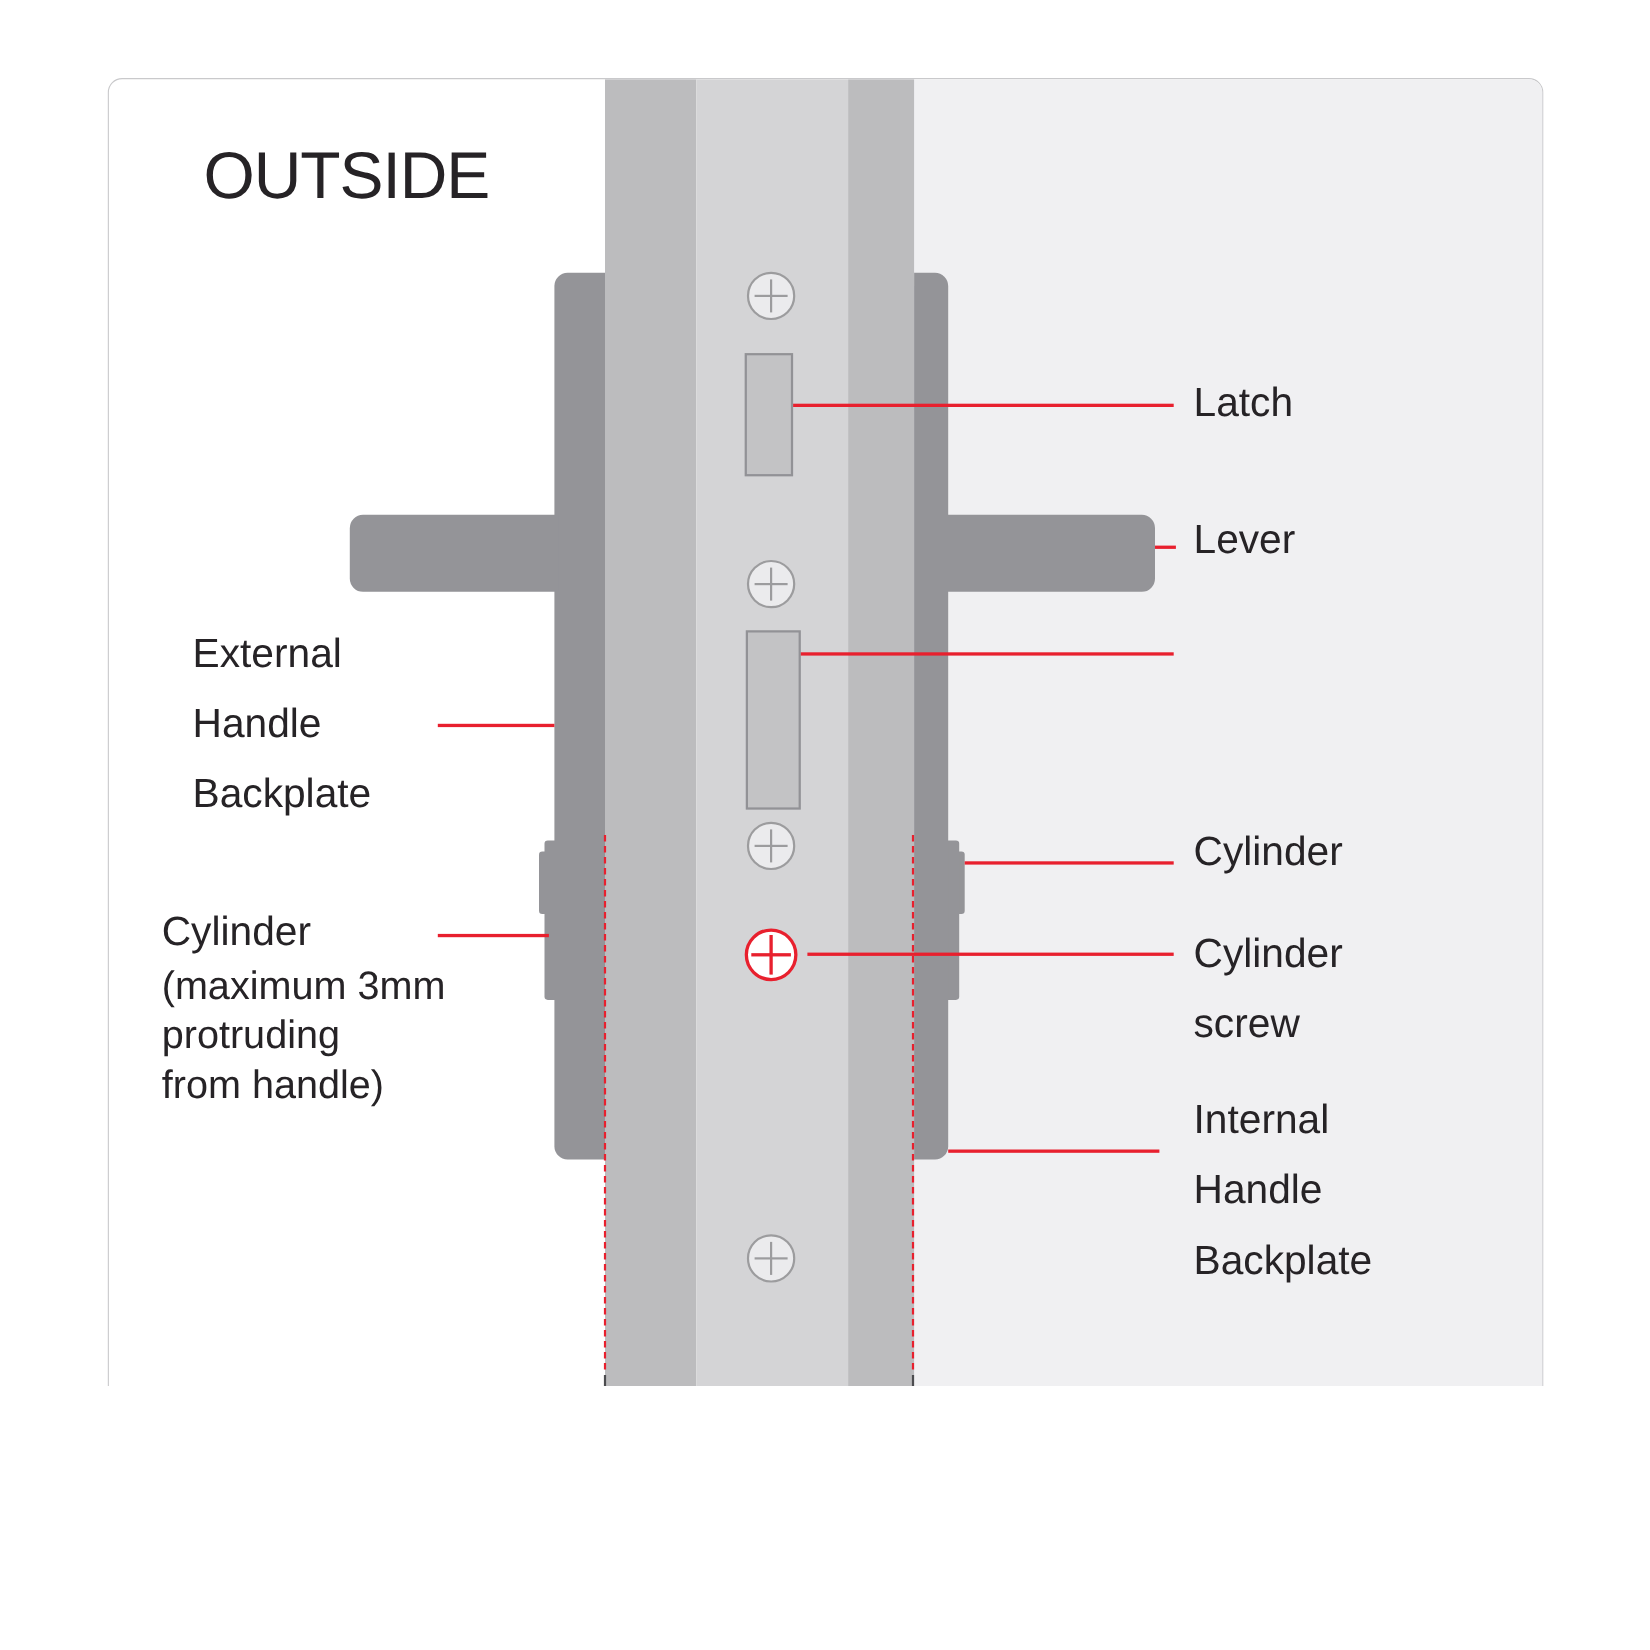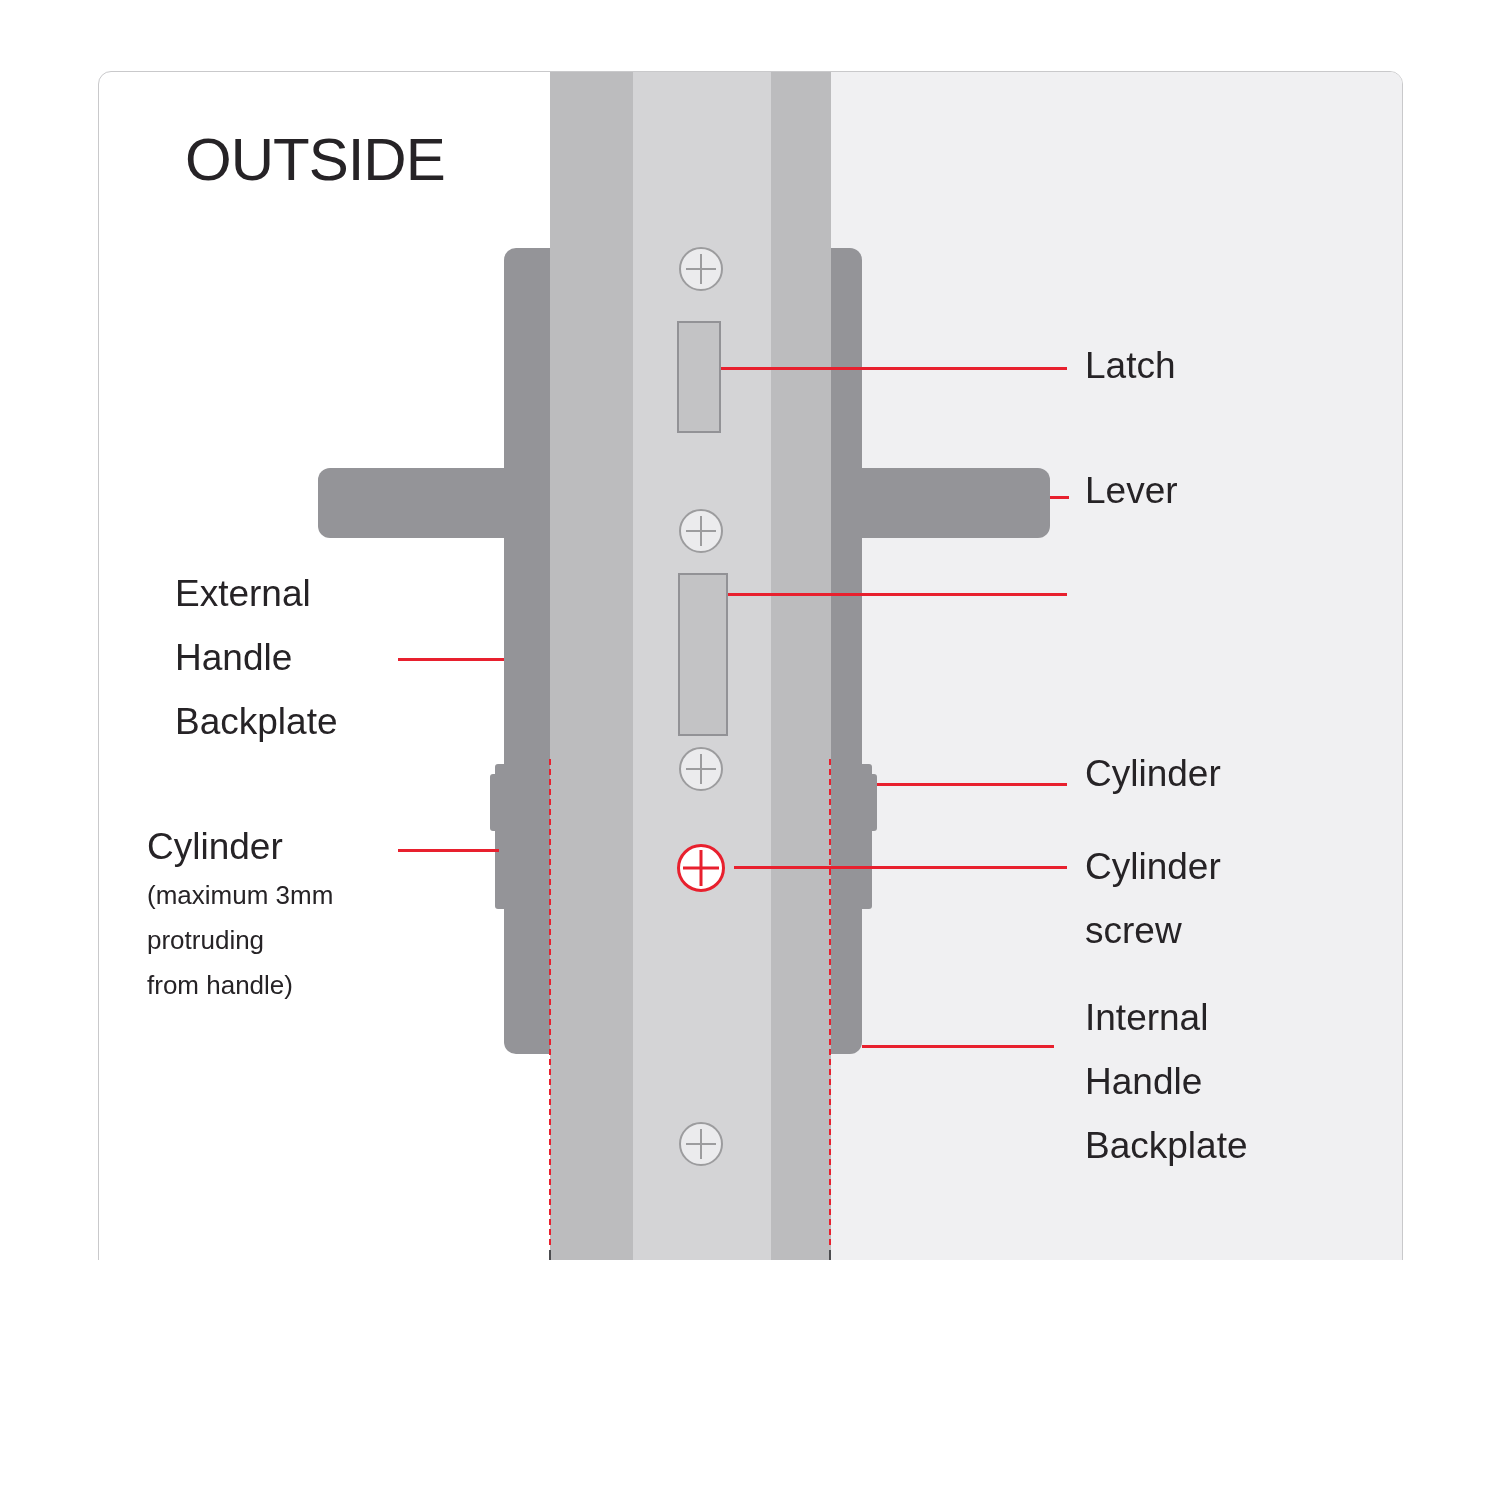--- a/index.html
+++ b/index.html
@@ -80,21 +80,21 @@
   .lbl{font-size:37px;line-height:64px;white-space:pre-line;color:var(--text);}
   .lbl-right{left:986px;}
   .lbl-latch{top:262px;}
   .lbl-lever{top:387px;}
   .lbl-deadbolt{top:490px;}
   .lbl-cyl-in{top:670px;}
   .lbl-cyl-screw{top:763px;}
   .lbl-int-bp{top:914px;}
   .lbl-ext-bp{left:48px;top:490px;margin-left:28px;}
   .lbl-cyl-out{left:48px;top:743px;}
-  .note{left:48px;top:801px;font-size:26px;line-height:45px;white-space:pre-line;color:var(--text);}
+  .note{left:48px;top:801px;font-size:36px;line-height:45px;white-space:pre-line;color:var(--text);}
   .door-thickness{left:503px;top:1237px;width:200px;font-size:30px;line-height:41px;
     text-align:center;white-space:pre-line;color:var(--text);}
 </style>
 </head>
 <body>
 
 <div class="canvas">
   <div class="card">
 
     <div class="abs inside-bg"></div>

